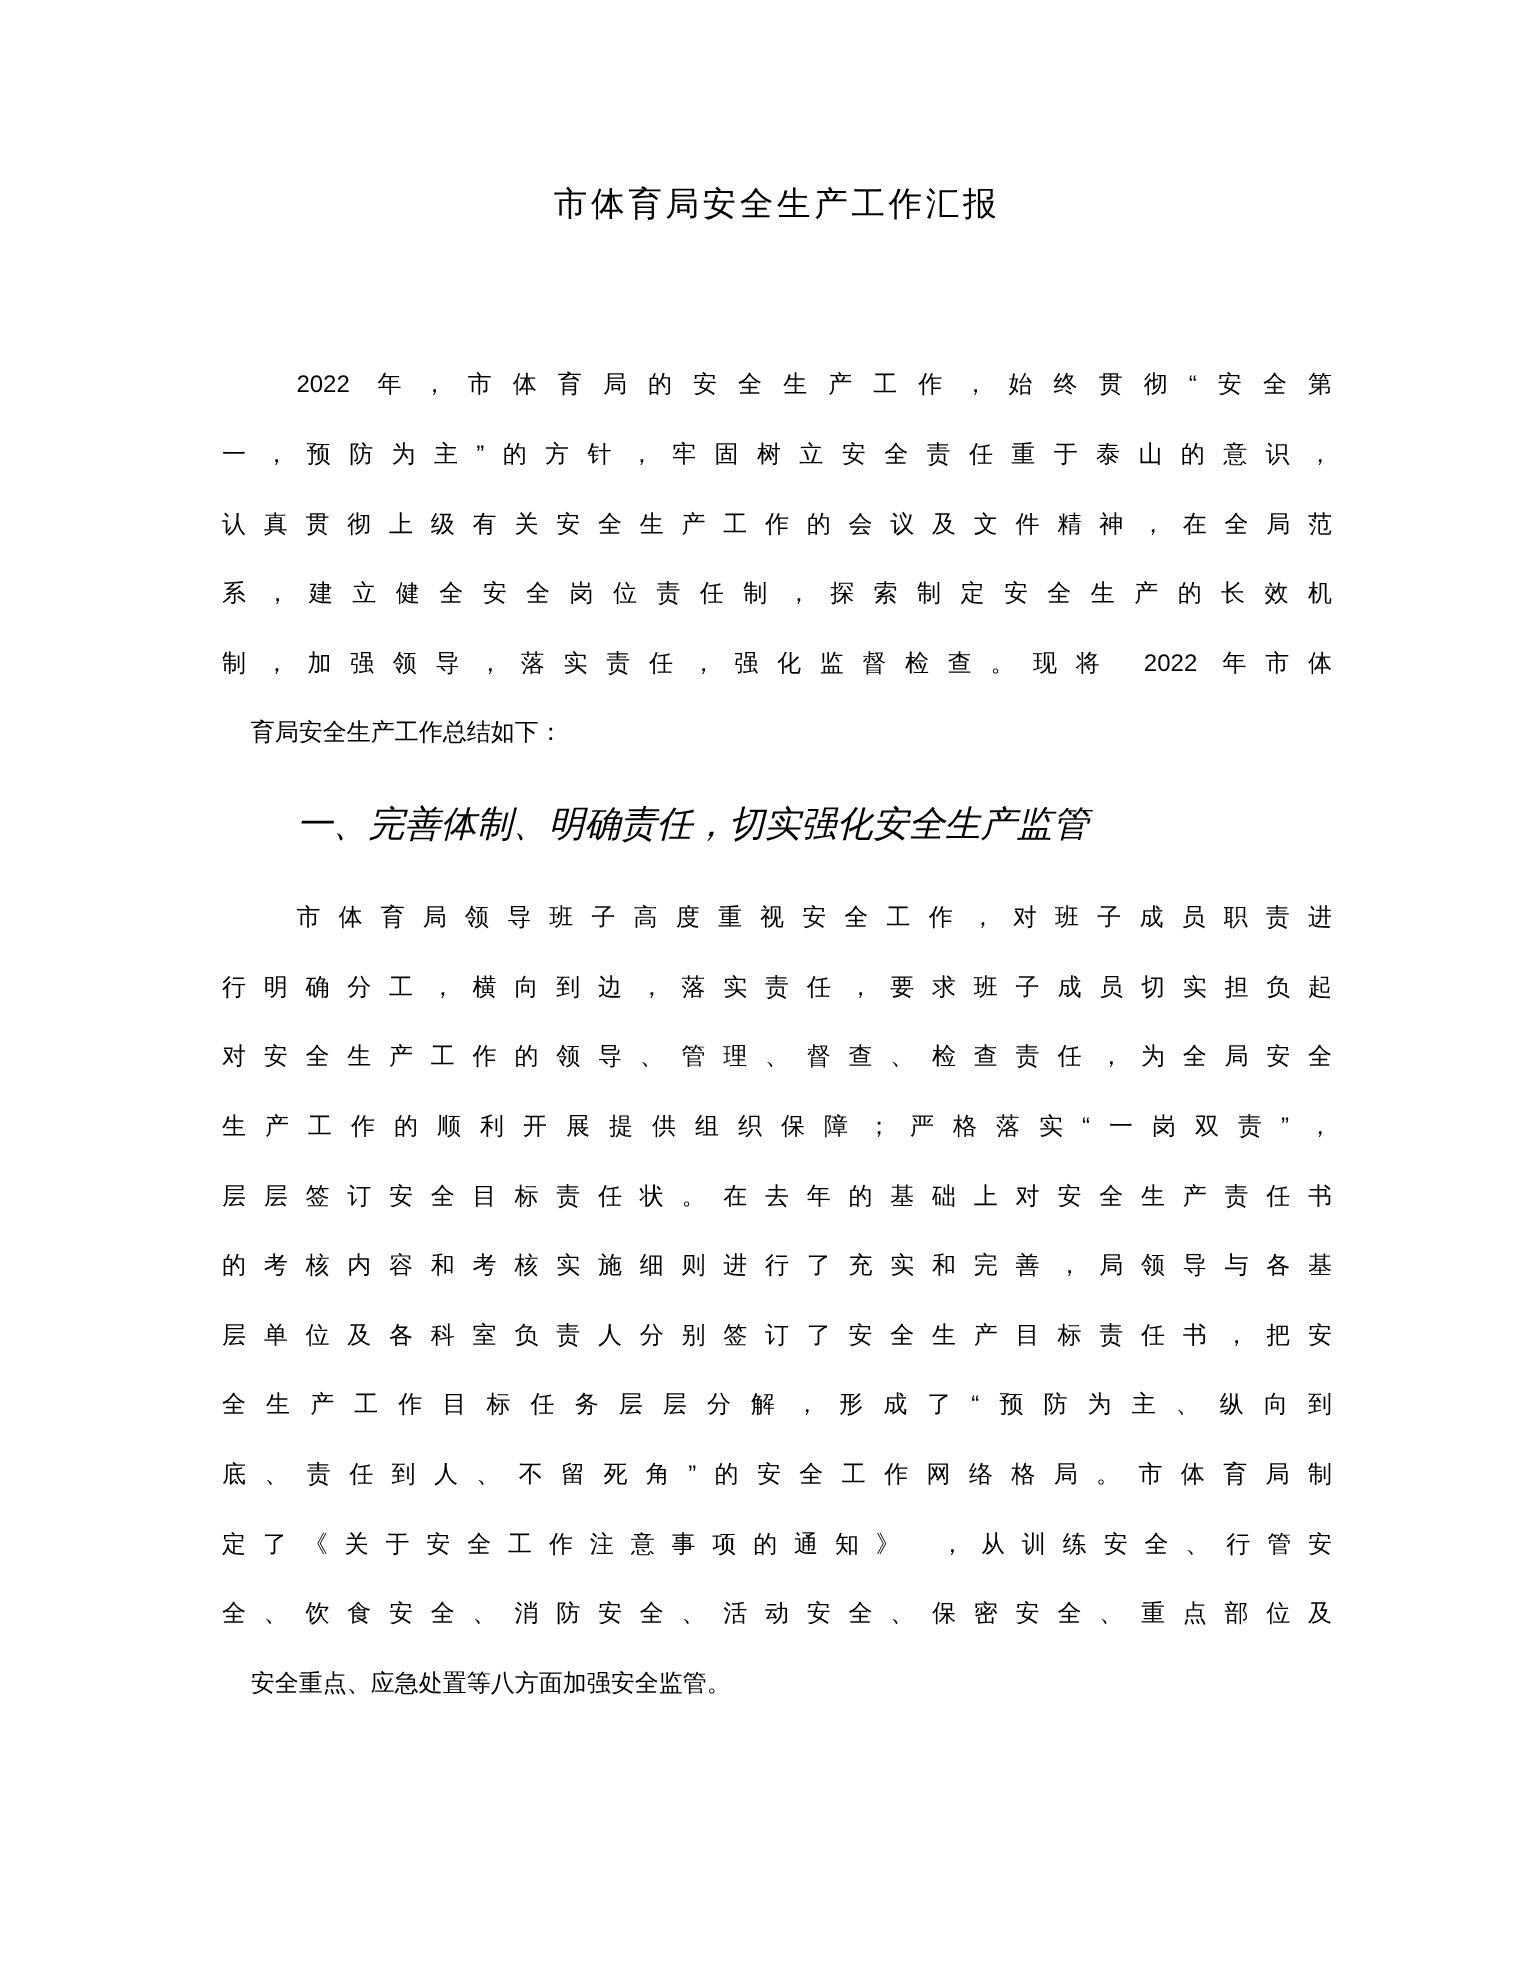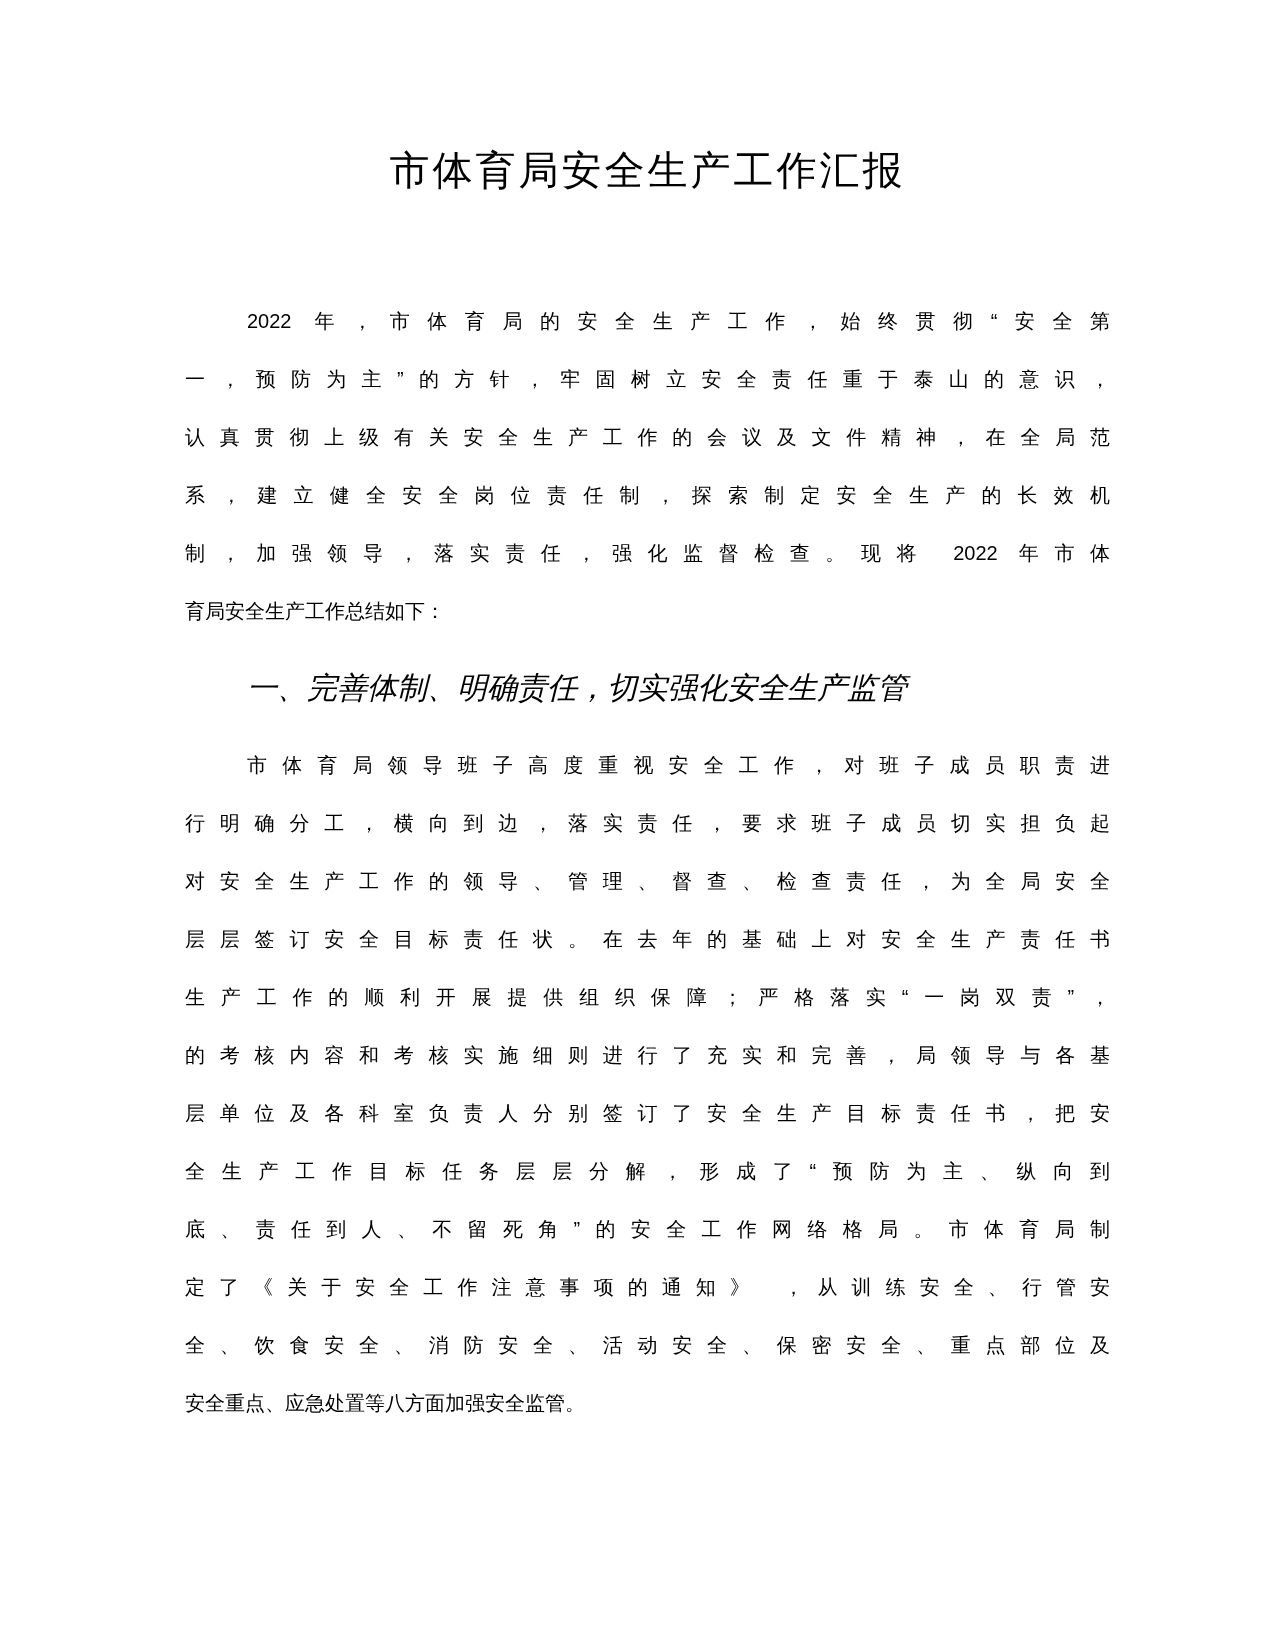--- a/index.html
+++ b/index.html
@@ -12,40 +12,41 @@
     width: 1275px;
     height: 1650px;
     background: #ffffff;
     color: #000000;
     font-family: "Liberation Sans", sans-serif;
     box-sizing: border-box;
     padding: 140px 165px 0 185px;
     overflow: hidden;
   }
   .doc-title {
-    font-size: 40px;
+    font-size: 28px;
     line-height: 60px;
     font-weight: 400;
     text-align: center;
     letter-spacing: 3px;
     margin: 0 0 92px 0;
     white-space: nowrap;
   }
   .para {
     font-size: 20px;
     line-height: 58px;
     margin: 0;
   }
   .line {
     text-align: justify;
     text-align-last: justify;
     -moz-text-align-last: justify;
   }
   .line.para-end {
     text-align-last: left;
+    margin-left: 24px;
     -moz-text-align-last: left;
   }
   .line.indent {
     text-indent: 62px;
   }
   .heading {
     font-size: 30px;
     line-height: 58px;
     margin: 19px 0;
     text-indent: 62px;
@@ -73,22 +74,22 @@
   </div>
 
   <div class="heading">
     <div class="line">一、完善体制、明确责任，切实强化安全生产监管</div>
   </div>
 
   <div class="para">
     <div class="line indent">市体育局领导班子高度重视安全工作，对班子成员职责进</div>
     <div class="line">行明确分工，横向到边，落实责任，要求班子成员切实担负起</div>
     <div class="line">对安全生产工作的领导、管理、督查、检查责任，为全局安全</div>
+    <div class="line">生产工作的顺利开展提供组织保障；严格落实“一岗双责”，</div>
     <div class="line">层层签订安全目标责任状。在去年的基础上对安全生产责任书</div>
-    <div class="line">生产工作的顺利开展提供组织保障；严格落实“一岗双责”，</div>
     <div class="line">的考核内容和考核实施细则进行了充实和完善，局领导与各基</div>
     <div class="line">层单位及各科室负责人分别签订了安全生产目标责任书，把安</div>
     <div class="line">全生产工作目标任务层层分解，形成了“预防为主、纵向到</div>
     <div class="line">底、责任到人、不留死角”的安全工作网络格局。市体育局制</div>
     <div class="line">定了《关于安全工作注意事项的通知》 ，从训练安全、行管安</div>
     <div class="line">全、饮食安全、消防安全、活动安全、保密安全、重点部位及</div>
     <div class="line para-end">安全重点、应急处置等八方面加强安全监管。</div>
   </div>
 
 </div>

